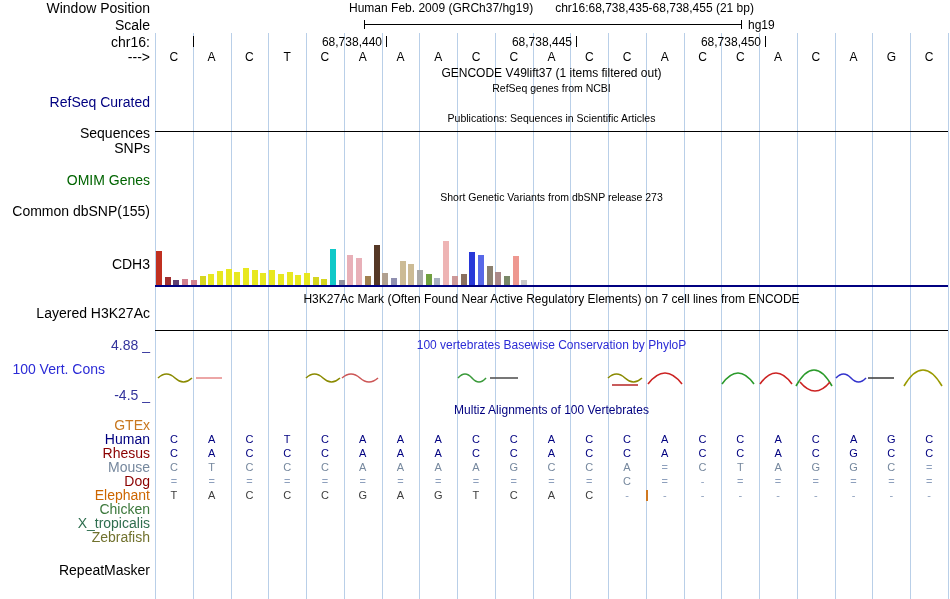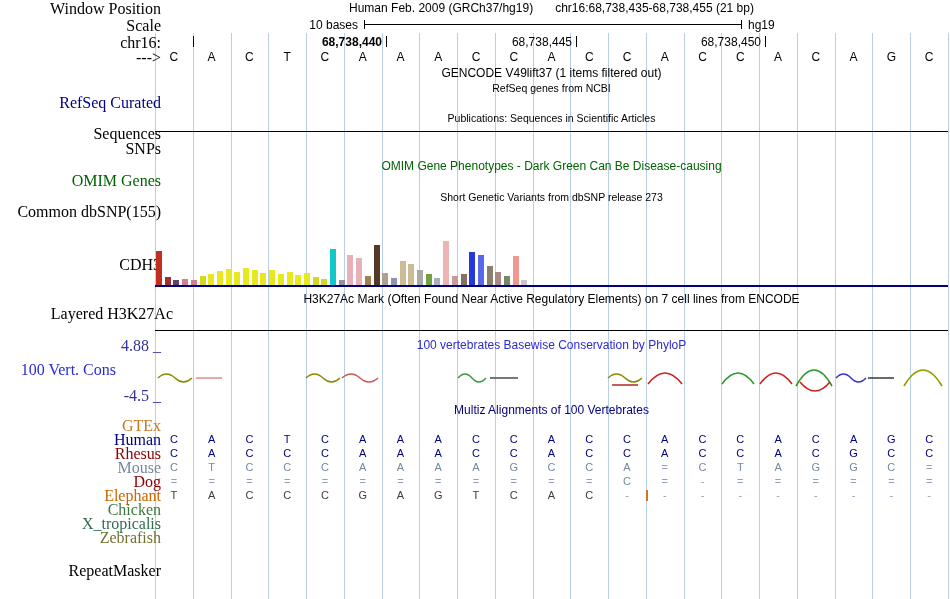--- a/index.html
+++ b/index.html
@@ -3,22 +3,22 @@
 <meta charset="utf-8">
 <style>
   * { box-sizing: border-box; }
   html,body { margin:0; padding:0; background:#fff; }
   body { font-family:"Liberation Sans", sans-serif; }
   #app { position:relative; width:950px; height:599px; background:#fff; overflow:hidden;
          font-size:12px; color:#000; }
   #tracks { position:absolute; inset:0; }
   .guideline { position:absolute; top:33px; bottom:0; width:1px; background:#b9cfe8; }
   .hline { position:absolute; left:155px; width:793px; }
-  .llabel { position:absolute; left:11px; width:150px; text-align:right; white-space:nowrap;
-            line-height:13px; font-size:16px;font-family:Liberation Serif, serif; }
+  .llabel { position:absolute; left:0; width:150px; text-align:right; white-space:nowrap;
+            line-height:13px; font-size:14px; }
   .center-title { position:absolute; left:155px; width:793px; text-align:center;
                   white-space:nowrap; line-height:13px; font-size:12px; }
   .center-title .gap { display:inline-block; width:22px; }
   .small { font-size:10.5px; }
   .scale-text { position:absolute; left:160px; top:19px; width:198px; text-align:right; line-height:13px; }
   .scale-bar { position:absolute; left:364px; top:20px; width:378px; height:9px;
                border-left:1px solid #000; border-right:1px solid #000; }
   .scale-bar-line { position:absolute; left:0; top:4px; width:100%; height:1px; background:#000; }
   .scale-genome { position:absolute; left:748px; top:19px; line-height:13px; }
   .ruler-tick { position:absolute; top:36px; width:1px; height:11px; background:#000; }
@@ -55,21 +55,21 @@
       <div class="guideline" style="left: 796.952px;"></div>
       <div class="guideline" style="left: 834.714px;"></div>
       <div class="guideline" style="left: 872.476px;"></div>
       <div class="guideline" style="left: 910.238px;"></div>
       <div class="guideline" style="left: 948px;"></div>
       <div class="hline" style="top: 131px; height: 1px; background: rgb(0, 0, 0);"></div>
       <div class="hline" style="top: 285px; height: 2px; background: rgb(0, 0, 128);"></div>
       <div class="hline" style="top: 330px; height: 1px; background: rgb(0, 0, 0);"></div>
       <div class="ruler-tick" style="left: 193px;"></div>
       <div class="ruler-tick" style="left: 386px;"></div>
-      <div class="ruler-label" style="left: 294px; font-weight: bold;">68,738,440</div>
+      <div class="ruler-label" style="left: 294px;">68,738,440</div>
       <div class="ruler-tick" style="left: 576px;"></div>
       <div class="ruler-label" style="left: 484px;">68,738,445</div>
       <div class="ruler-tick" style="left: 765px;"></div>
       <div class="ruler-label" style="left: 673px;">68,738,450</div>
       <div class="base seq-base" style="left: 155px; width: 37.7619px; top: 51px;">C</div>
       <div class="base seq-base" style="left: 192.762px; width: 37.7619px; top: 51px;">A</div>
       <div class="base seq-base" style="left: 230.524px; width: 37.7619px; top: 51px;">C</div>
       <div class="base seq-base" style="left: 268.286px; width: 37.7619px; top: 51px;">T</div>
       <div class="base seq-base" style="left: 306.048px; width: 37.7619px; top: 51px;">C</div>
       <div class="base seq-base" style="left: 343.81px; width: 37.7619px; top: 51px;">A</div>
@@ -91,21 +91,21 @@
       <div class="llabel" style="top: 2px; color: rgb(0, 0, 0);">Window Position</div>
       <div class="llabel" style="top: 19px; color: rgb(0, 0, 0);">Scale</div>
       <div class="llabel" style="top: 36px; color: rgb(0, 0, 0);">chr16:</div>
       <div class="llabel" style="top: 51px; color: rgb(0, 0, 0);">---&gt;</div>
       <div class="llabel" style="top: 96px; color: rgb(0, 0, 128);">RefSeq Curated</div>
       <div class="llabel" style="top: 127px; color: rgb(0, 0, 0);">Sequences</div>
       <div class="llabel" style="top: 142px; color: rgb(0, 0, 0); text-align: right;">SNPs</div>
       <div class="llabel" style="top: 174px; color: rgb(0, 100, 0);">OMIM Genes</div>
       <div class="llabel" style="top: 205px; color: rgb(0, 0, 0);">Common dbSNP(155)</div>
       <div class="llabel" style="top: 258px; color: rgb(0, 0, 0);">CDH3</div>
-      <div class="llabel" style="top: 307px; color: rgb(0, 0, 0); margin-left: 12px;">Layered H3K27Ac</div>
+      <div class="llabel" style="top: 307px; color: rgb(0, 0, 0);">Layered H3K27Ac</div>
       <div class="llabel" style="top: 339px; color: rgb(51, 51, 156);">4.88 _</div>
       <div class="llabel" style="top: 363px; color: rgb(43, 43, 214); width: 105px;">100 Vert. Cons</div>
       <div class="llabel" style="top: 389px; color: rgb(51, 51, 156);">-4.5 _</div>
       <div class="llabel" style="top: 564px; color: rgb(0, 0, 0);">RepeatMasker</div>
       <div class="gtex-bar" style="left: 156px; width: 6px; height: 34px; top: 251px; background: rgb(192, 48, 32);"></div>
       <div class="gtex-bar" style="left: 164.7px; width: 6px; height: 8px; top: 277px; background: rgb(160, 48, 48);"></div>
       <div class="gtex-bar" style="left: 173.4px; width: 6px; height: 5px; top: 280px; background: rgb(96, 64, 112);"></div>
       <div class="gtex-bar" style="left: 182.1px; width: 6px; height: 6px; top: 279px; background: rgb(208, 128, 144);"></div>
       <div class="gtex-bar" style="left: 190.8px; width: 6px; height: 5px; top: 280px; background: rgb(208, 128, 144);"></div>
       <div class="gtex-bar" style="left: 199.5px; width: 6px; height: 9px; top: 276px; background: rgb(214, 214, 32);"></div>
@@ -279,27 +279,25 @@
       <path d="M 645 24 q 15 18 30 0" stroke="#cc2222" fill="none" stroke-width="1.6"></path>
       <path d="M 681 20 q 7.5 -8 15 0 q 7.5 8 15 0" stroke="#3333cc" fill="none" stroke-width="1.6"></path>
       <path d="M 713 20 h 26" stroke="#444444" fill="none" stroke-width="1.6"></path>
       <path d="M 749 28 q 19 -32 38 0" stroke="#9a9a00" fill="none" stroke-width="1.6"></path>
     </svg>
 
   <div class="center-title" style="top:2px">
     <span>Human Feb. 2009 (GRCh37/hg19)</span><span class="gap"></span><span>chr16:68,738,435-68,738,455 (21 bp)</span>
   </div>
 
-  <div class="scale-text">10 bases</div>
   <div class="scale-bar">
     <div class="scale-bar-line"></div>
   </div>
   <div class="scale-genome">hg19</div>
 
   <div class="center-title" style="top:67px">GENCODE V49lift37 (1 items filtered out)</div>
   <div class="center-title small" style="top:112px">Publications: Sequences in Scientific Articles</div>
   <div class="center-title small" style="top:82px">RefSeq genes from NCBI</div>
-  <div class="center-title" style="top:160px;color:#006400">OMIM Gene Phenotypes - Dark Green Can Be Disease-causing</div>
   <div class="center-title small" style="top:191px">Short Genetic Variants from dbSNP release 273</div>
   <div class="center-title" style="top:293px">H3K27Ac Mark (Often Found Near Active Regulatory Elements) on 7 cell lines from ENCODE</div>
   <div class="center-title" style="top:339px;color:#2b2bd6">100 vertebrates Basewise Conservation by PhyloP</div>
   <div class="center-title" style="top:404px;color:#000080">Multiz Alignments of 100 Vertebrates</div>
 </div>
 
 </body></html>

